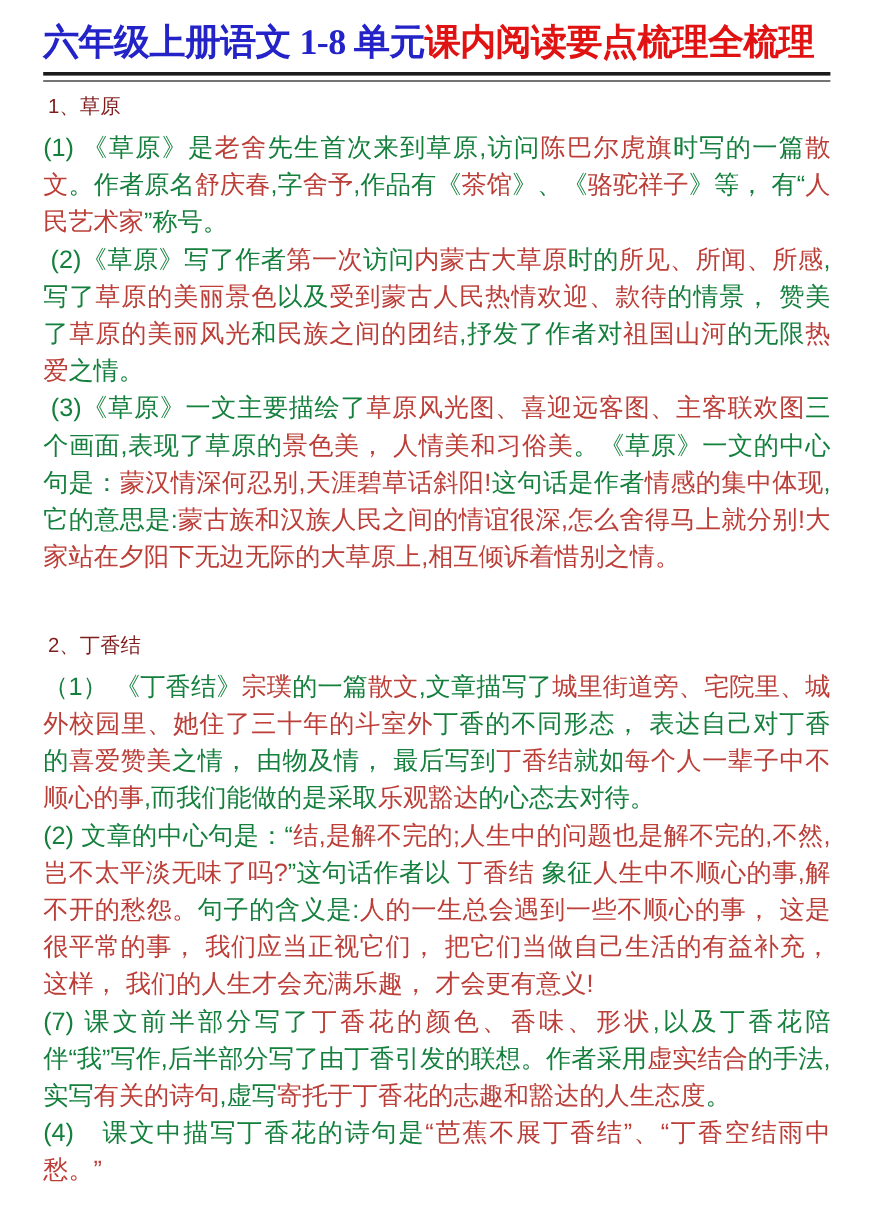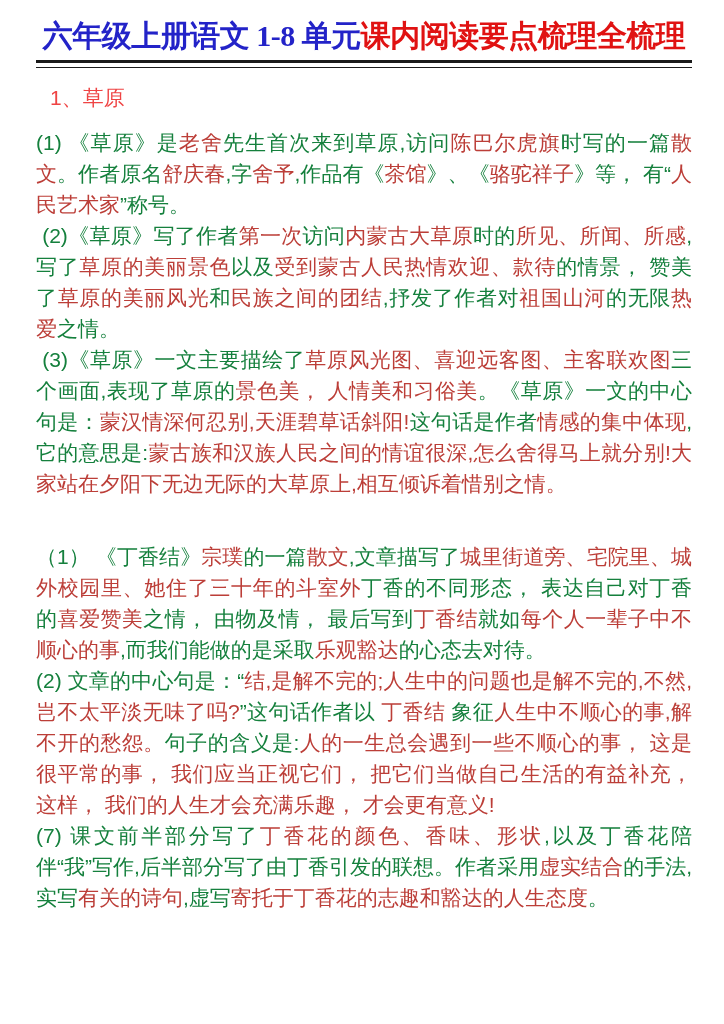--- a/index.html
+++ b/index.html
@@ -7,42 +7,42 @@
     position:relative;
     width:724px; height:1024px;
     box-sizing:border-box;
     background:#ffffff;
     padding:16px 32px 0 36px;
     overflow:hidden;
     font-family:"Liberation Sans","DejaVu Sans",sans-serif;
   }
   .title {
     margin:0;
-    text-align:center;
+    text-align:left;
     font-family:"Liberation Serif","DejaVu Serif",serif;
     font-size:30px;
     font-weight:700;
     line-height:1.35;
     letter-spacing:-0.5px;
     white-space:nowrap;
   }
   .title-blue { color:#2323c8; }
   .title-red  { color:#e01212; }
   .title-rule {
     margin-top:3px;
     height:4px;
     border-top:3px solid #1a1a1a;
     border-bottom:1px solid #1a1a1a;
   }
   .doc-body { margin-top:5px; }
   .section-heading {
-    margin:14px;
-    font-size:21px;
+    margin:4px;
+    font-size:17px;
     font-weight:500;
-    color:#ef4444;
+    color:#7f1d1d;
     line-height:31px;
   }
   .section + .section { margin-top:42px; }
   .para {
     margin:0;
     font-size:21px;
     font-weight:500;
     line-height:31px;
     text-align:justify;
     white-space:pre-wrap;
@@ -67,20 +67,22 @@
 
   <main class="doc-body">
     <div id="sections-container">
         <section class="section">
           <h2 class="section-heading">1、草原</h2>
           <p class="para"><span class="run-b">(1) 《草原》是</span><span class="run-r">老舍</span><span class="run-b">先生首次来到草原,访问</span><span class="run-r">陈巴尔虎旗</span><span class="run-b">时写的一篇</span><span class="run-r">散文</span><span class="run-b">。作者原名</span><span class="run-r">舒庆春</span><span class="run-b">,字</span><span class="run-r">舍予</span><span class="run-b">,作品有《</span><span class="run-r">茶馆</span><span class="run-b">》、《</span><span class="run-r">骆驼祥子</span><span class="run-b">》等， 有“</span><span class="run-r">人民艺术家</span><span class="run-b">”称号。</span></p>
           <p class="para"><span class="run-b"> (2)《草原》写了作者</span><span class="run-r">第一次</span><span class="run-b">访问</span><span class="run-r">内蒙古大草原</span><span class="run-b">时的</span><span class="run-r">所见、所闻、所感</span><span class="run-b">,写了</span><span class="run-r">草原的美丽景色</span><span class="run-b">以及</span><span class="run-r">受到蒙古人民热情欢迎、款待</span><span class="run-b">的情景， 赞美了</span><span class="run-r">草原的美丽风光</span><span class="run-b">和</span><span class="run-r">民族之间的团结</span><span class="run-b">,抒发了作者对</span><span class="run-r">祖国山河</span><span class="run-b">的无限</span><span class="run-r">热爱</span><span class="run-b">之情。</span></p>
           <p class="para"><span class="run-b"> (3)《草原》一文主要描绘了</span><span class="run-r">草原风光图、喜迎远客图、主客联欢图</span><span class="run-b">三个画面,表现了草原的</span><span class="run-r">景色美， 人情美和习俗美</span><span class="run-b">。《草原》一文的中心句是：</span><span class="run-r">蒙汉情深何忍别,天涯碧草话斜阳!</span><span class="run-b">这句话是作者</span><span class="run-r">情感的集中体现</span><span class="run-b">,它的意思是:</span><span class="run-r">蒙古族和汉族人民之间的情谊很深,怎么舍得马上就分别!大家站在夕阳下无边无际的大草原上,相互倾诉着惜别之情。</span></p>
         </section>
         <section class="section">
+          <h2 class="section-heading">2、丁香结</h2>
           <p class="para"><span class="run-b">（1） 《丁香结》</span><span class="run-r">宗璞</span><span class="run-b">的一篇</span><span class="run-r">散文</span><span class="run-b">,文章描写了</span><span class="run-r">城里街道旁、宅院里、城外校园里、她住了三十年的斗室外</span><span class="run-b">丁香的不同形态， 表达自己对丁香的</span><span class="run-r">喜爱赞美</span><span class="run-b">之情， 由物及情， 最后写到</span><span class="run-r">丁香结</span><span class="run-b">就如</span><span class="run-r">每个人一辈子中不顺心的事</span><span class="run-b">,而我们能做的是采取</span><span class="run-r">乐观豁达</span><span class="run-b">的心态去对待。</span></p>
           <p class="para"><span class="run-b">(2) 文章的中心句是：“</span><span class="run-r">结,是解不完的;人生中的问题也是解不完的,不然,岂不太平淡无味了吗?</span><span class="run-b">”这句话作者以 </span><span class="run-r">丁香结</span><span class="run-b"> 象征</span><span class="run-r">人生中不顺心的事,解不开的愁怨。</span><span class="run-b">句子的含义是:</span><span class="run-r">人的一生总会遇到一些不顺心的事， 这是很平常的事， 我们应当正视它们， 把它们当做自己生活的有益补充， 这样， 我们的人生才会充满乐趣， 才会更有意义!</span></p>
           <p class="para"><span class="run-b">(7) 课文前半部分写了</span><span class="run-r">丁香花的颜色、香味、形状</span><span class="run-b">,以及丁香花陪伴“我”写作,后半部分写了由丁香引发的联想。作者采用</span><span class="run-r">虚实结合</span><span class="run-b">的手法,实写</span><span class="run-r">有关的诗句</span><span class="run-b">,虚写</span><span class="run-r">寄托于丁香花的志趣和豁达的人生态度</span><span class="run-b">。</span></p>
+          <p class="para"><span class="run-b">(4)　课文中描写丁香花的诗句是</span><span class="run-r">“芭蕉不展丁香结”、“丁香空结雨中愁。”</span></p>
         </section>
       </div>
   </main>
 
 </div>
 
 </body></html>

